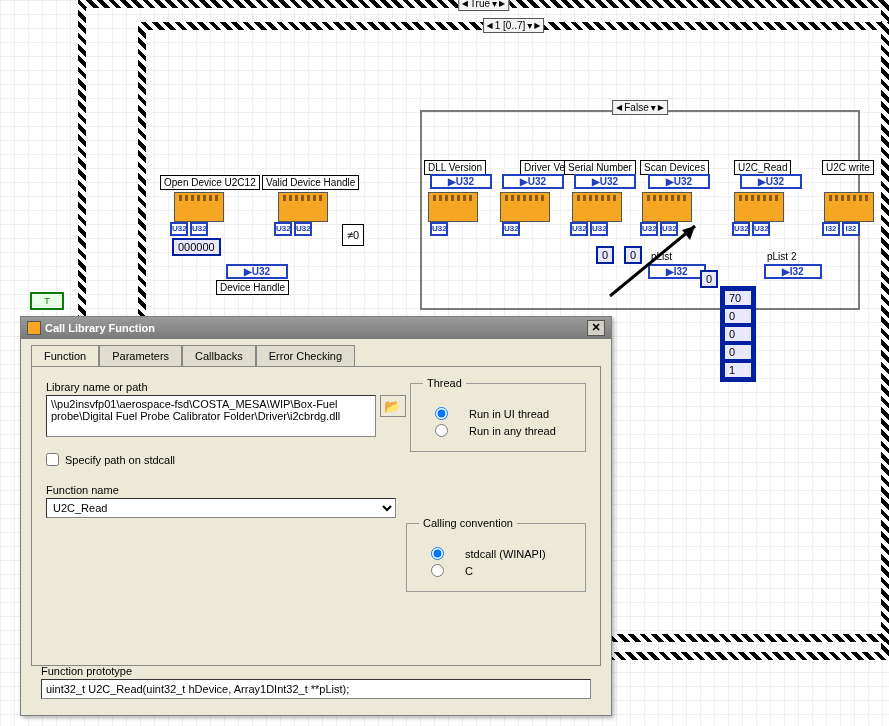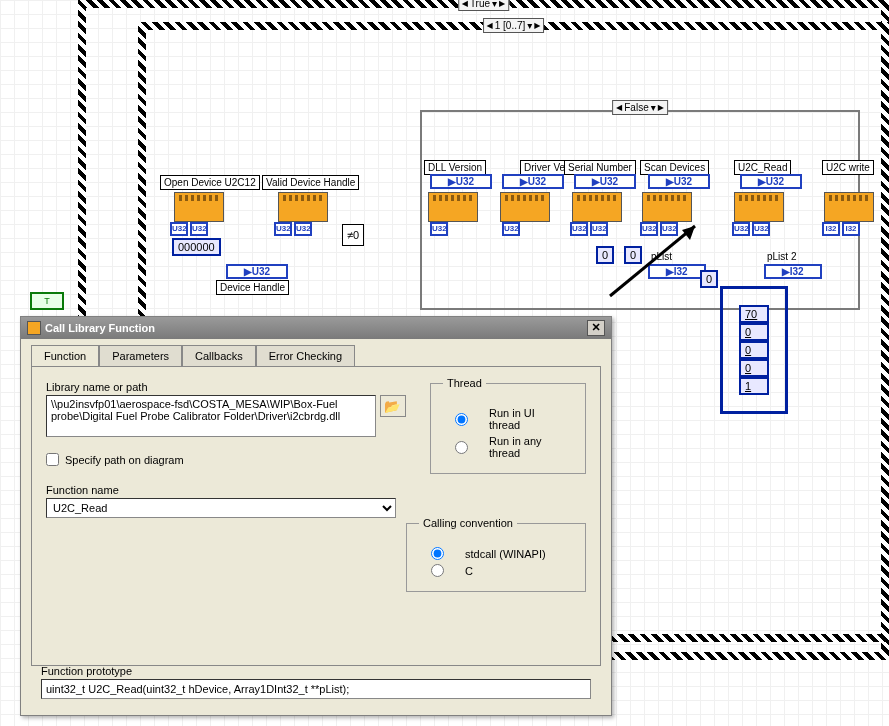--- a/index.html
+++ b/index.html
@@ -216,21 +216,21 @@
   <div class="node-label" style="left:734px; top:160px;">U2C_Read</div>
   <div class="indicator-box" style="left:740px; top:174px;">▶<span>U32</span></div>
   <div class="clf-node" style="left:734px; top:192px;"></div>
   <div class="terminal-row" style="left:732px; top:222px;">
     <div class="term">U32</div>
     <div class="term">U32</div>
   </div>
   <div class="val-box" style="left:700px; top:270px;">0</div>
   <div class="node-label" style="left:764px; top:250px; border:none; background:transparent;">pList 2</div>
   <div class="indicator-box" style="left:764px; top:264px;">▶<span>I32</span></div>
-  <div style="position:absolute; left:720px; top:286px; border:3px solid #0020a0; padding:16px;text-decoration:underline;">
+  <div style="position:absolute; left:720px; top:286px; border:3px solid #0020a0; padding:0;">
     <div class="val-box" style="position:static; display:block; width:30px;">70</div>
     <div class="val-box" style="position:static; display:block; width:30px;">0</div>
     <div class="val-box" style="position:static; display:block; width:30px;">0</div>
     <div class="val-box" style="position:static; display:block; width:30px;">0</div>
     <div class="val-box" style="position:static; display:block; width:30px;">1</div>
   </div>
 
   <div class="node-label" style="left:822px; top:160px;">U2C write</div>
   <div class="clf-node" style="left:824px; top:192px;"></div>
   <div class="terminal-row" style="left:822px; top:222px;">
@@ -262,30 +262,30 @@
     <div class="tab-panel">
       <label class="lbl">Library name or path</label>
       <div style="display:flex;align-items:flex-start;">
         <textarea class="textarea" style="">\\pu2insvfp01\aerospace-fsd\COSTA_MESA\WIP\Box-Fuel probe\Digital Fuel Probe Calibrator Folder\Driver\i2cbrdg.dll</textarea>
         <button class="browse-btn">
           <span>📂</span>
         </button>
       </div>
       <div class="checkbox-row">
         <input type="checkbox" style="">
-        <span>Specify path on diagram</span>
+        <span>Specify path on stdcall</span>
       </div>
       <div style="margin-top:18px;">
         <label class="lbl">Function name</label>
         <select class="select">
           <option>U2C_Read</option>
         </select>
       </div>
 
-      <fieldset class="groupbox" style="right:14px; top:10px; width:156px;">
+      <fieldset class="groupbox" style="right:14px; top:10px; width:176px;">
         <legend>Thread</legend>
         <div class="radio-row">
             <input type="radio" checked="" style="">
             <span>Run in UI thread</span>
           </div>
         <div class="radio-row">
             <input type="radio" style="">
             <span>Run in any thread</span>
           </div>
       </fieldset>

